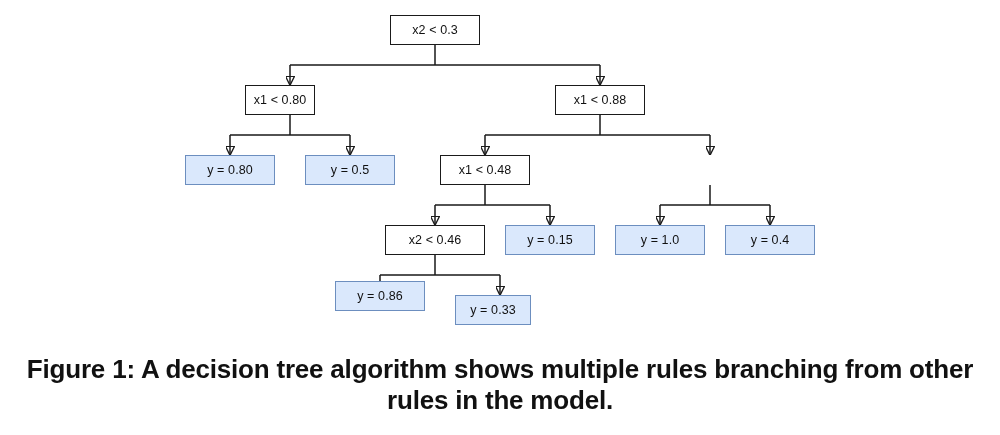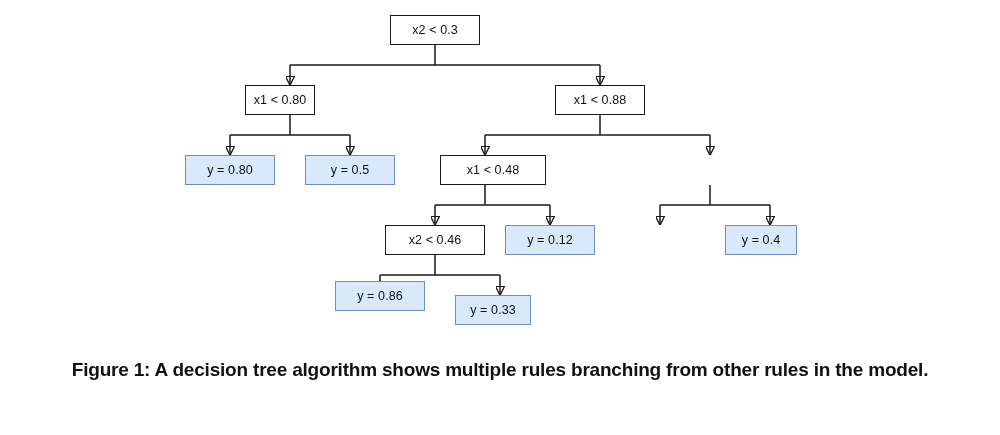--- a/index.html
+++ b/index.html
@@ -51,21 +51,21 @@
     background: var(--leaf-fill, #dae8fc);
     border: 1.5px solid var(--leaf-border, #6c8ebf);
   }
   .caption {
     position: absolute;
     left: 50%;
     top: 354px;
     transform: translateX(-50%);
     width: 965px;
     text-align: center;
-    font-size: 19px;
+    font-size: 26px;
     font-weight: 700;
     letter-spacing: -0.2px;
     line-height: 31px;
     color: var(--caption-text, #111111);
   }
 </style>
 </head>
 <body>
 
 <div class="figure-wrap">
@@ -114,24 +114,25 @@
     </g>
   </svg>
 
   <div class="node decision" style="left:390px;top:15px;width:90px">x2 &lt; 0.3</div>
 
   <div class="node decision" style="left:245px;top:85px;width:70px">x1 &lt; 0.80</div>
   <div class="node decision" style="left:555px;top:85px;width:90px">x1 &lt; 0.88</div>
 
   <div class="node leaf" style="left:185px;top:155px;width:90px">y = 0.80</div>
   <div class="node leaf" style="left:305px;top:155px;width:90px">y = 0.5</div>
-  <div class="node decision" style="left:440px;top:155px;width:106px">x1 &lt; 0.48</div>
+  <div class="node decision" style="left:440px;top:155px;width:90px">x1 &lt; 0.48</div>
 
   <div class="node decision" style="left:385px;top:225px;width:100px">x2 &lt; 0.46</div>
-  <div class="node leaf" style="left:505px;top:225px;width:90px">y = 0.12</div>
-  <div class="node leaf" style="left:725px;top:225px;width:72px">y = 0.4</div>
+  <div class="node leaf" style="left:505px;top:225px;width:90px">y = 0.15</div>
+  <div class="node leaf" style="left:615px;top:225px;width:90px">y = 1.0</div>
+  <div class="node leaf" style="left:725px;top:225px;width:90px">y = 0.4</div>
 
   <div class="node leaf" style="left:335px;top:281px;width:90px">y = 0.86</div>
   <div class="node leaf" style="left:455px;top:295px;width:76px">y = 0.33</div>
 
   <div class="caption">Figure 1: A decision tree algorithm shows multiple rules branching from other rules in the model.</div>
 
 </div>
 
 </body></html>

